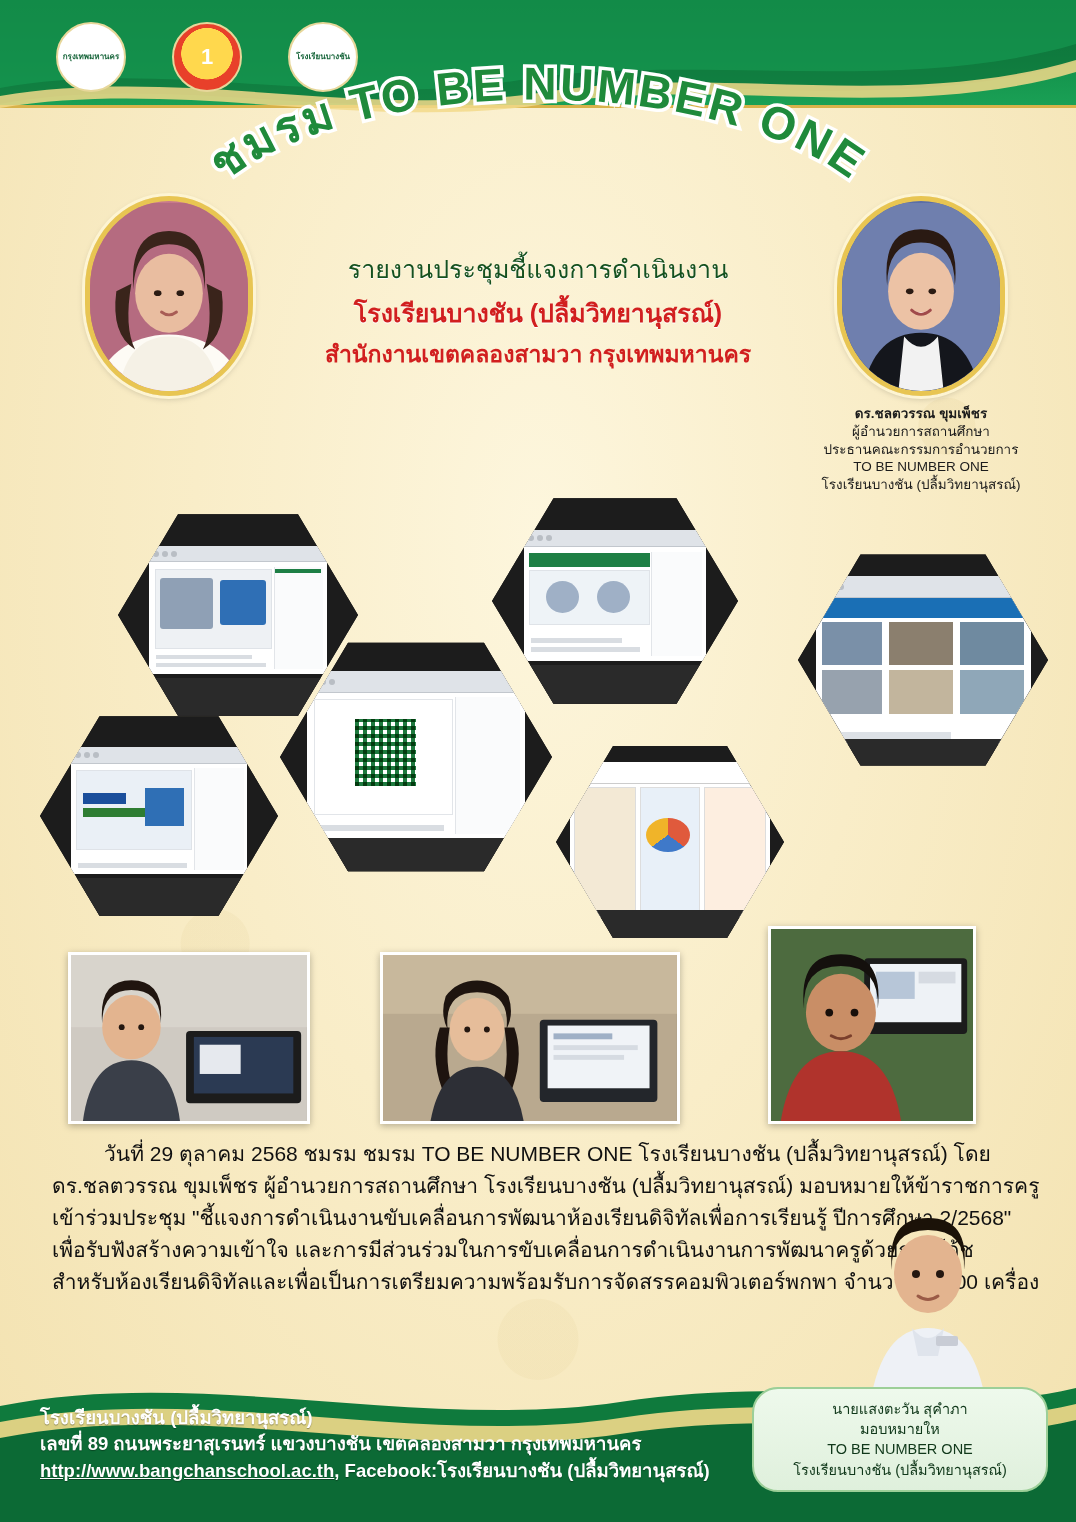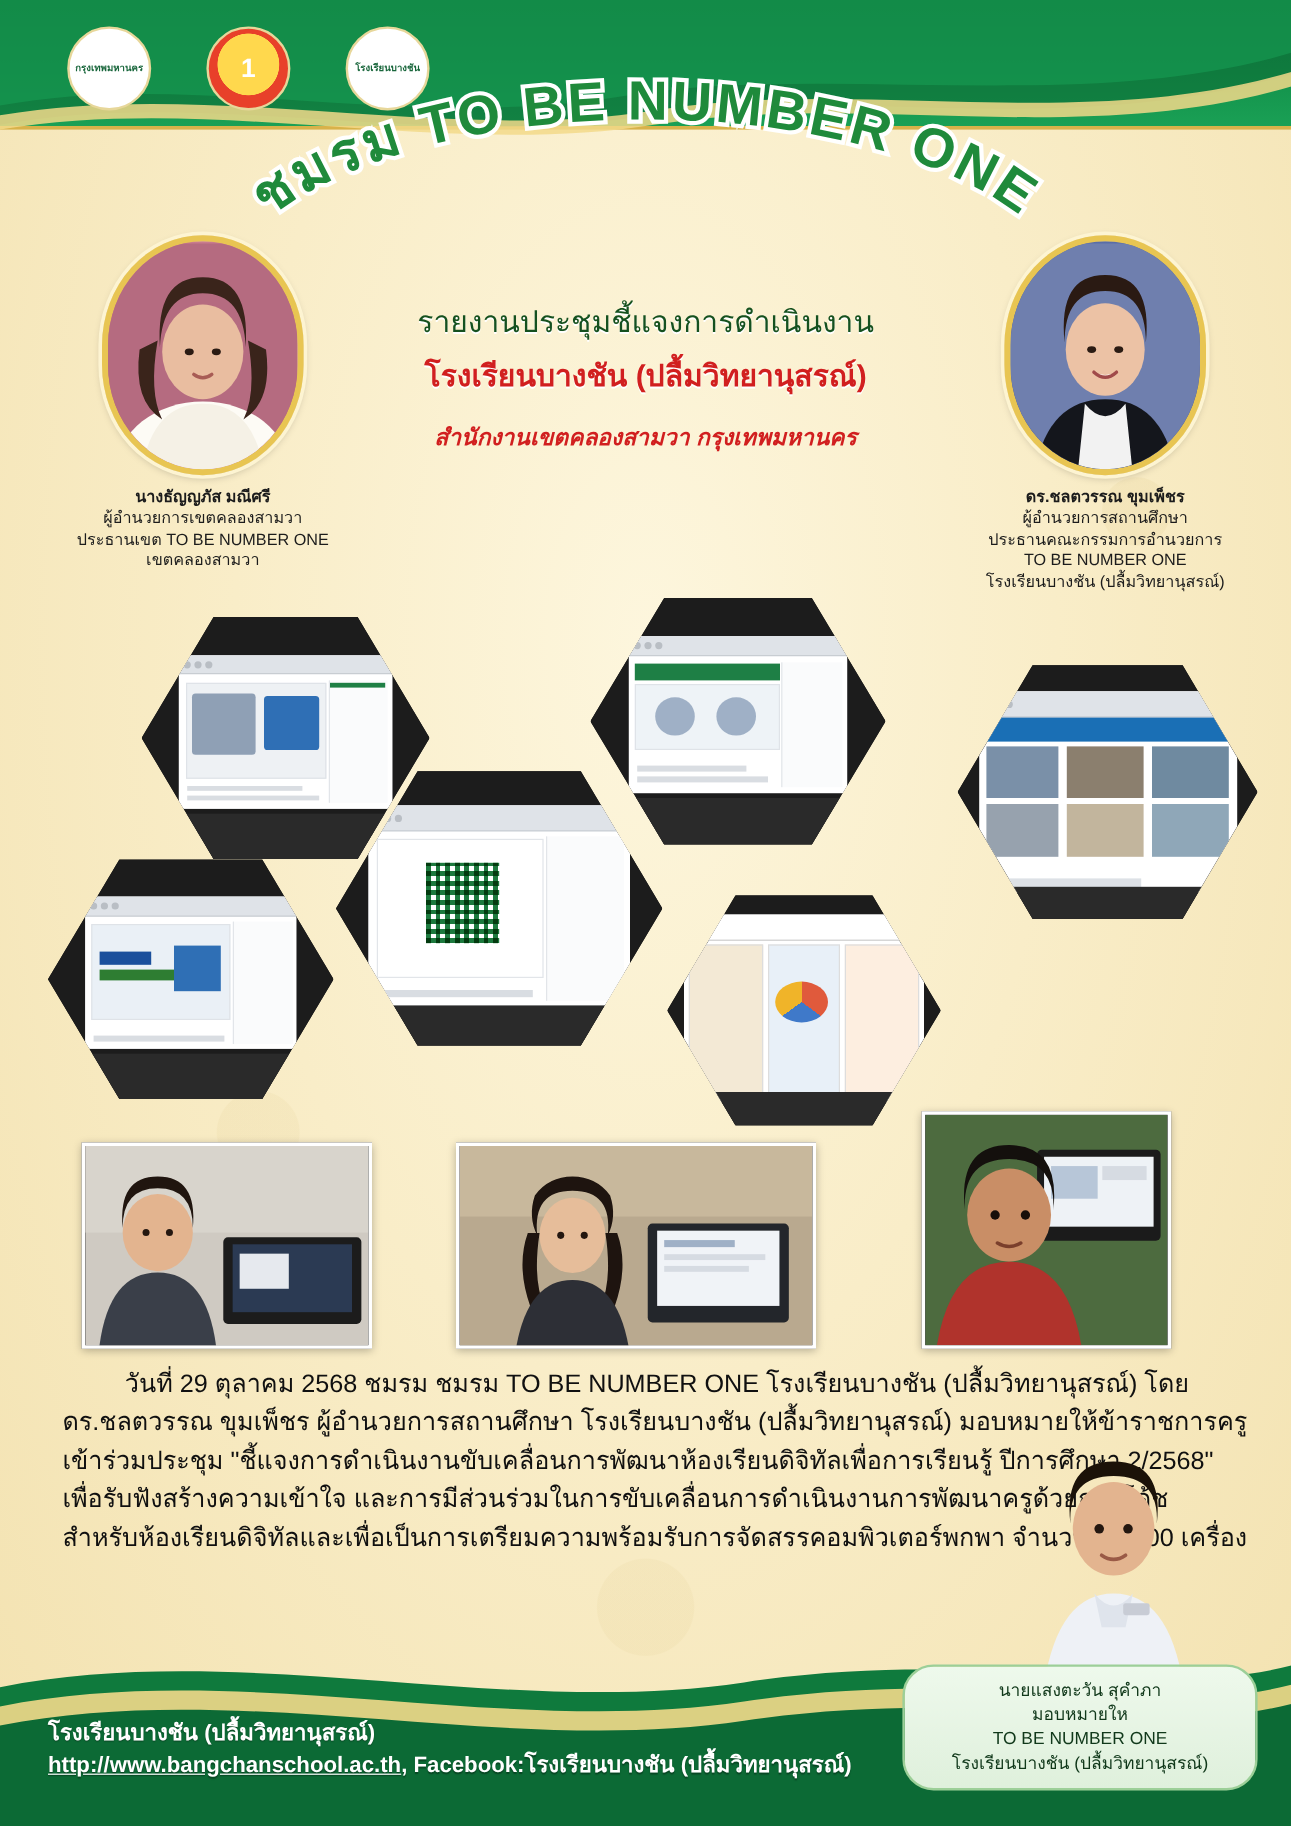--- a/index.html
+++ b/index.html
@@ -79,21 +79,21 @@
   .pcaption .nm { font-weight: bold; }
 
   
   .center-head {
     position: absolute; top: 252px; left: 50%; transform: translateX(-50%);
     width: 610px; text-align: center; z-index: 4;
   }
   .ch-l1 { font-size: 25px; color: #15511f; font-weight: normal; line-height: 1.38; text-shadow: 0 1px 0 #fff; }
   .ch-l3 { font-size: 25px; color: #15511f; font-weight: bold; margin-top: 2px; }
   .ch-school { font-size: 25px; color: #d11f1f; font-weight: bold; margin-top: 6px; text-shadow: 0 1px 0 #fff; }
-  .ch-office { font-size: 19px; color: #d11f1f; font-weight: bold; margin-top: 16px; font-style: italic; }
+  .ch-office { font-size: 23px; color: #d11f1f; font-weight: bold; margin-top: 3px; }
 
   
   .hexwrap { position: absolute; top: 490px; left: 0; width: 1076px; height: 460px; z-index: 3; }
   .hex {
     position: absolute;
     clip-path: polygon(25% 2%, 75% 2%, 100% 50%, 75% 98%, 25% 98%, 0% 50%);
     background: #111;
     border: 0;
     overflow: hidden;
   }
@@ -182,26 +182,20 @@
         <ellipse cx="84" cy="200" rx="76" ry="60" fill="#fdfbf5"></ellipse>
         <path d="M30 200 q10 -58 54 -58 q44 0 54 58 Z" fill="#f5f1e6"></path>
         <ellipse cx="84" cy="96" rx="36" ry="42" fill="#e9bda0"></ellipse>
         <path d="M46 92 q2 -48 38 -48 q36 0 38 48 q4 -62 -38 -62 q-42 0 -38 62z" fill="#3a241b"></path>
         <path d="M44 86 q-8 46 4 70 q-26 -16 -20 -62z" fill="#3a241b"></path>
         <path d="M124 86 q8 46 -4 70 q26 -16 20 -62z" fill="#3a241b"></path>
         <ellipse cx="72" cy="96" rx="4" ry="3" fill="#2b1b13"></ellipse>
         <ellipse cx="96" cy="96" rx="4" ry="3" fill="#2b1b13"></ellipse>
         <path d="M76 116 q8 6 16 0" stroke="#a85c55" stroke-width="3" fill="none" stroke-linecap="round"></path>
       </svg>
-    </div>
-    <div class="pcaption">
-      <div class="nm">นางธัญญภัส มณีศรี</div>
-      <div>ผู้อำนวยการเขตคลองสามวา</div>
-      <div>ประธานเขต TO BE NUMBER ONE</div>
-      <div>เขตคลองสามวา</div>
     </div>
   </div>
 
   <div class="portrait-wrap right">
     <div class="portrait p2">
       <svg class="face" viewBox="0 0 168 200" preserveAspectRatio="xMidYMax meet">
         <rect width="168" height="200" fill="#6f7fae"></rect>
         <path d="M22 200 q12 -62 62 -62 q50 0 62 62 Z" fill="#14161c"></path>
         <path d="M66 142 q18 22 36 0 l6 58 h-48 z" fill="#f2f2f2"></path>
         <ellipse cx="84" cy="94" rx="35" ry="41" fill="#ecc2a5"></ellipse>
@@ -415,20 +409,21 @@
   <div class="bottom-band-wrap">
     <svg viewBox="0 0 1076 160" preserveAspectRatio="none" style="width:1076px;height:160px;">
       <path d="M0,44 C200,4 420,70 620,40 C820,10 960,56 1076,26 L1076,160 L0,160 Z" fill="#0f7a3d"></path>
       <path d="M0,60 C200,20 420,86 620,56 C820,26 960,72 1076,42 L1076,62 C960,92 820,46 620,76 C420,106 200,40 0,80 Z" fill="#f2d98a" opacity="0.9"></path>
       <path d="M0,76 C200,36 420,102 620,72 C820,42 960,88 1076,58 L1076,160 L0,160 Z" fill="#0c6a35"></path>
     </svg>
   </div>
 
   <div class="footer-text">
     <div>โรงเรียนบางชัน (ปลื้มวิทยานุสรณ์)</div>
+    <div>เลขที่ 89 ถนนพระยาสุเรนทร์ แขวงบางชัน เขตคลองสามวา กรุงเทพมหานคร</div>
     <div>
       <a class="url" href="#" style="color:#fff;">http://www.bangchanschool.ac.th</a><span>, Facebook:โรงเรียนบางชัน (ปลื้มวิทยานุสรณ์)</span>
     </div>
   </div>
 
   <div class="footer-badge">
     <div>นายแสงตะวัน สุคำภา</div>
     <div>มอบหมายให</div>
     <div>TO BE NUMBER ONE</div>
     <div>โรงเรียนบางชัน (ปลื้มวิทยานุสรณ์)</div>

